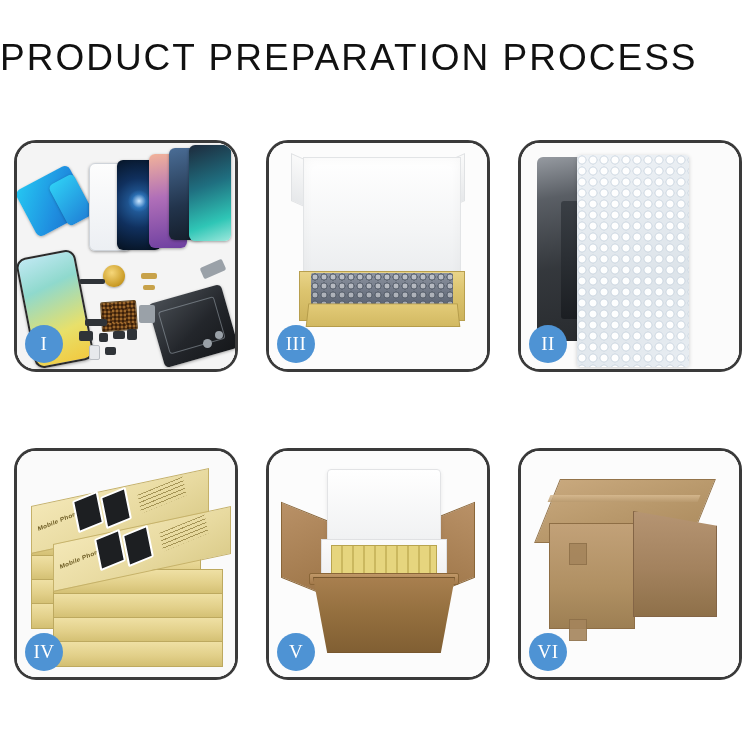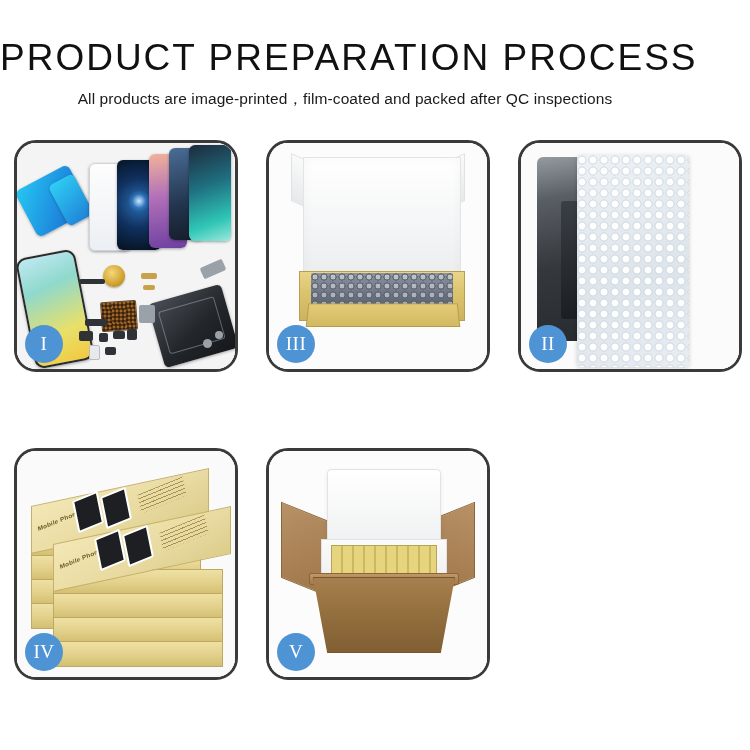--- a/index.html
+++ b/index.html
@@ -329,21 +329,20 @@
   .c6-tape {
     position:absolute; width:16px; height:20px;
     background:#a5855c; border:1px solid #8e7049; opacity:.9;
   }
 </style>
 </head>
 <body>
 
 <div class="header">
   <div class="title">PRODUCT PREPARATION PROCESS</div>
-  <div class="subtitle">All products are image-printed，film-coated and packed after QC inspections</div>
 </div>
 
 <div class="grid">
 
   <div class="panel">
     <div class="panel-photo">
       <div class="p1-bg"></div>
       <div class="scr s-blue"></div>
       <div class="scr s-blue2"></div>
       <div class="scr s-white"></div>
@@ -436,14 +435,26 @@
       <div class="flap-r"></div>
       <div class="foam-lid"></div>
       <div class="foam-liner"></div>
       <div class="yellow-fill"></div>
       <div class="carton-rim"></div>
       <div class="carton-body"></div>
     </div>
     <div class="badge">V</div>
   </div>
 
+  <div class="panel">
+    <div class="panel-photo">
+      <div class="p6-bg"></div>
+      <div class="c6-top"></div>
+      <div class="c6-seam"></div>
+      <div class="c6-left"></div>
+      <div class="c6-right"></div>
+      <div class="c6-tape" style="left:48px;top:92px;"></div>
+      <div class="c6-tape" style="left:48px;top:168px;"></div>
+    </div>
+    <div class="badge">VI</div>
+  </div>
 
 </div>
 
 </body></html>

